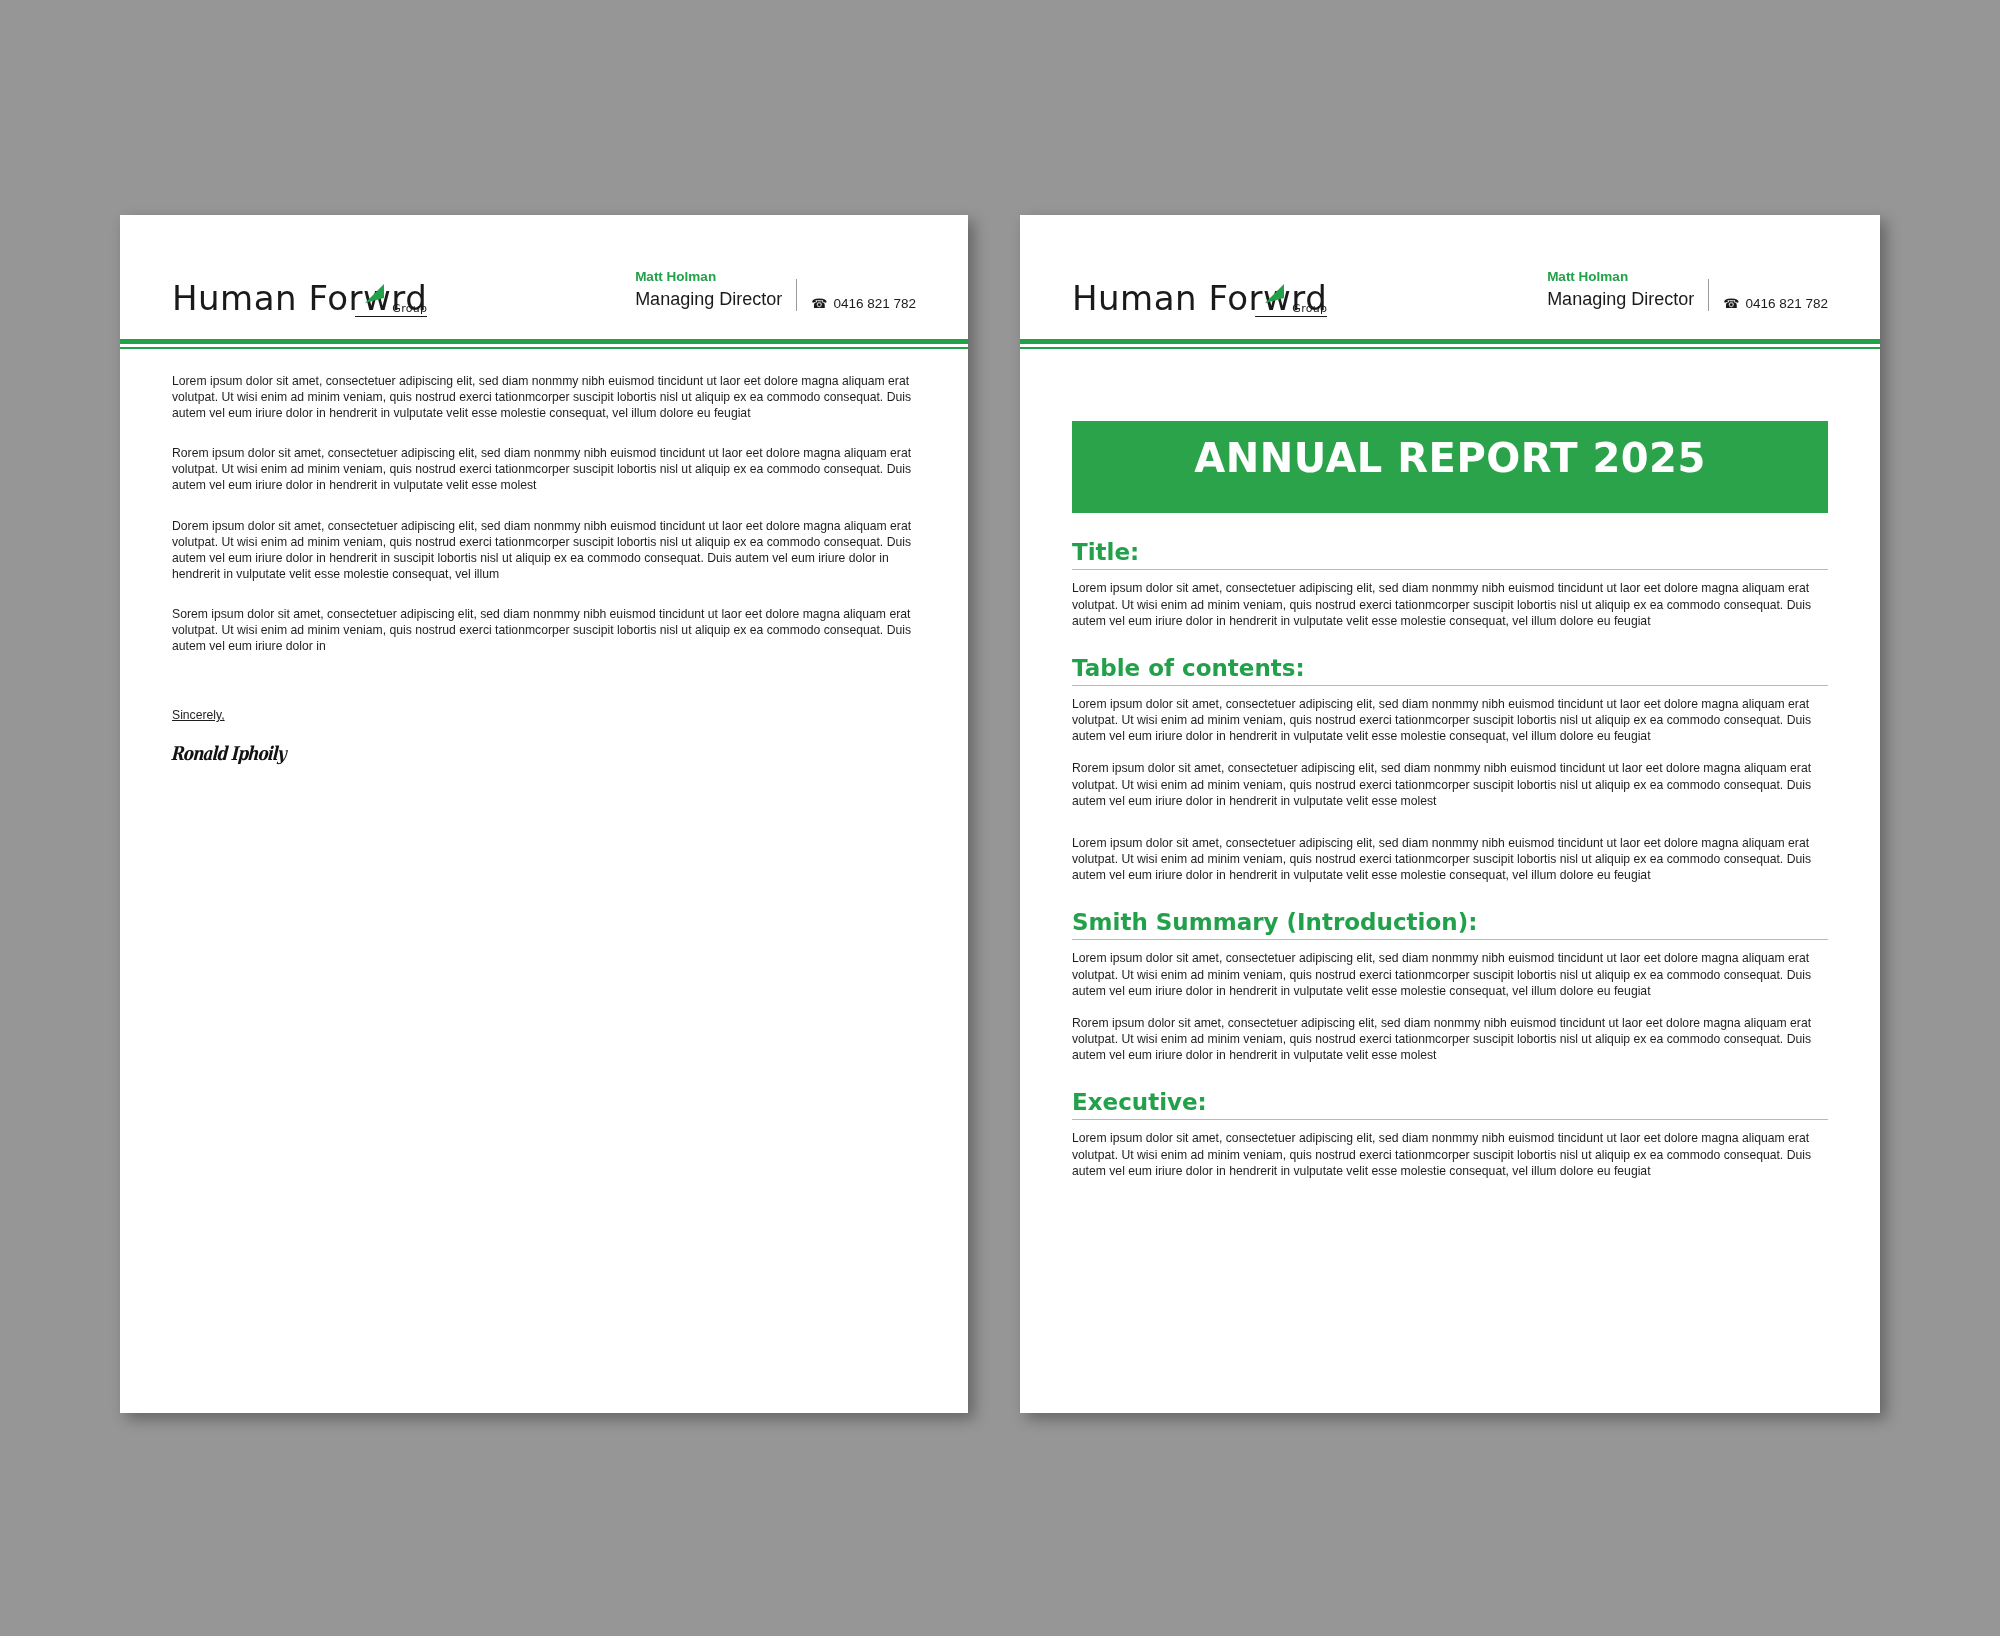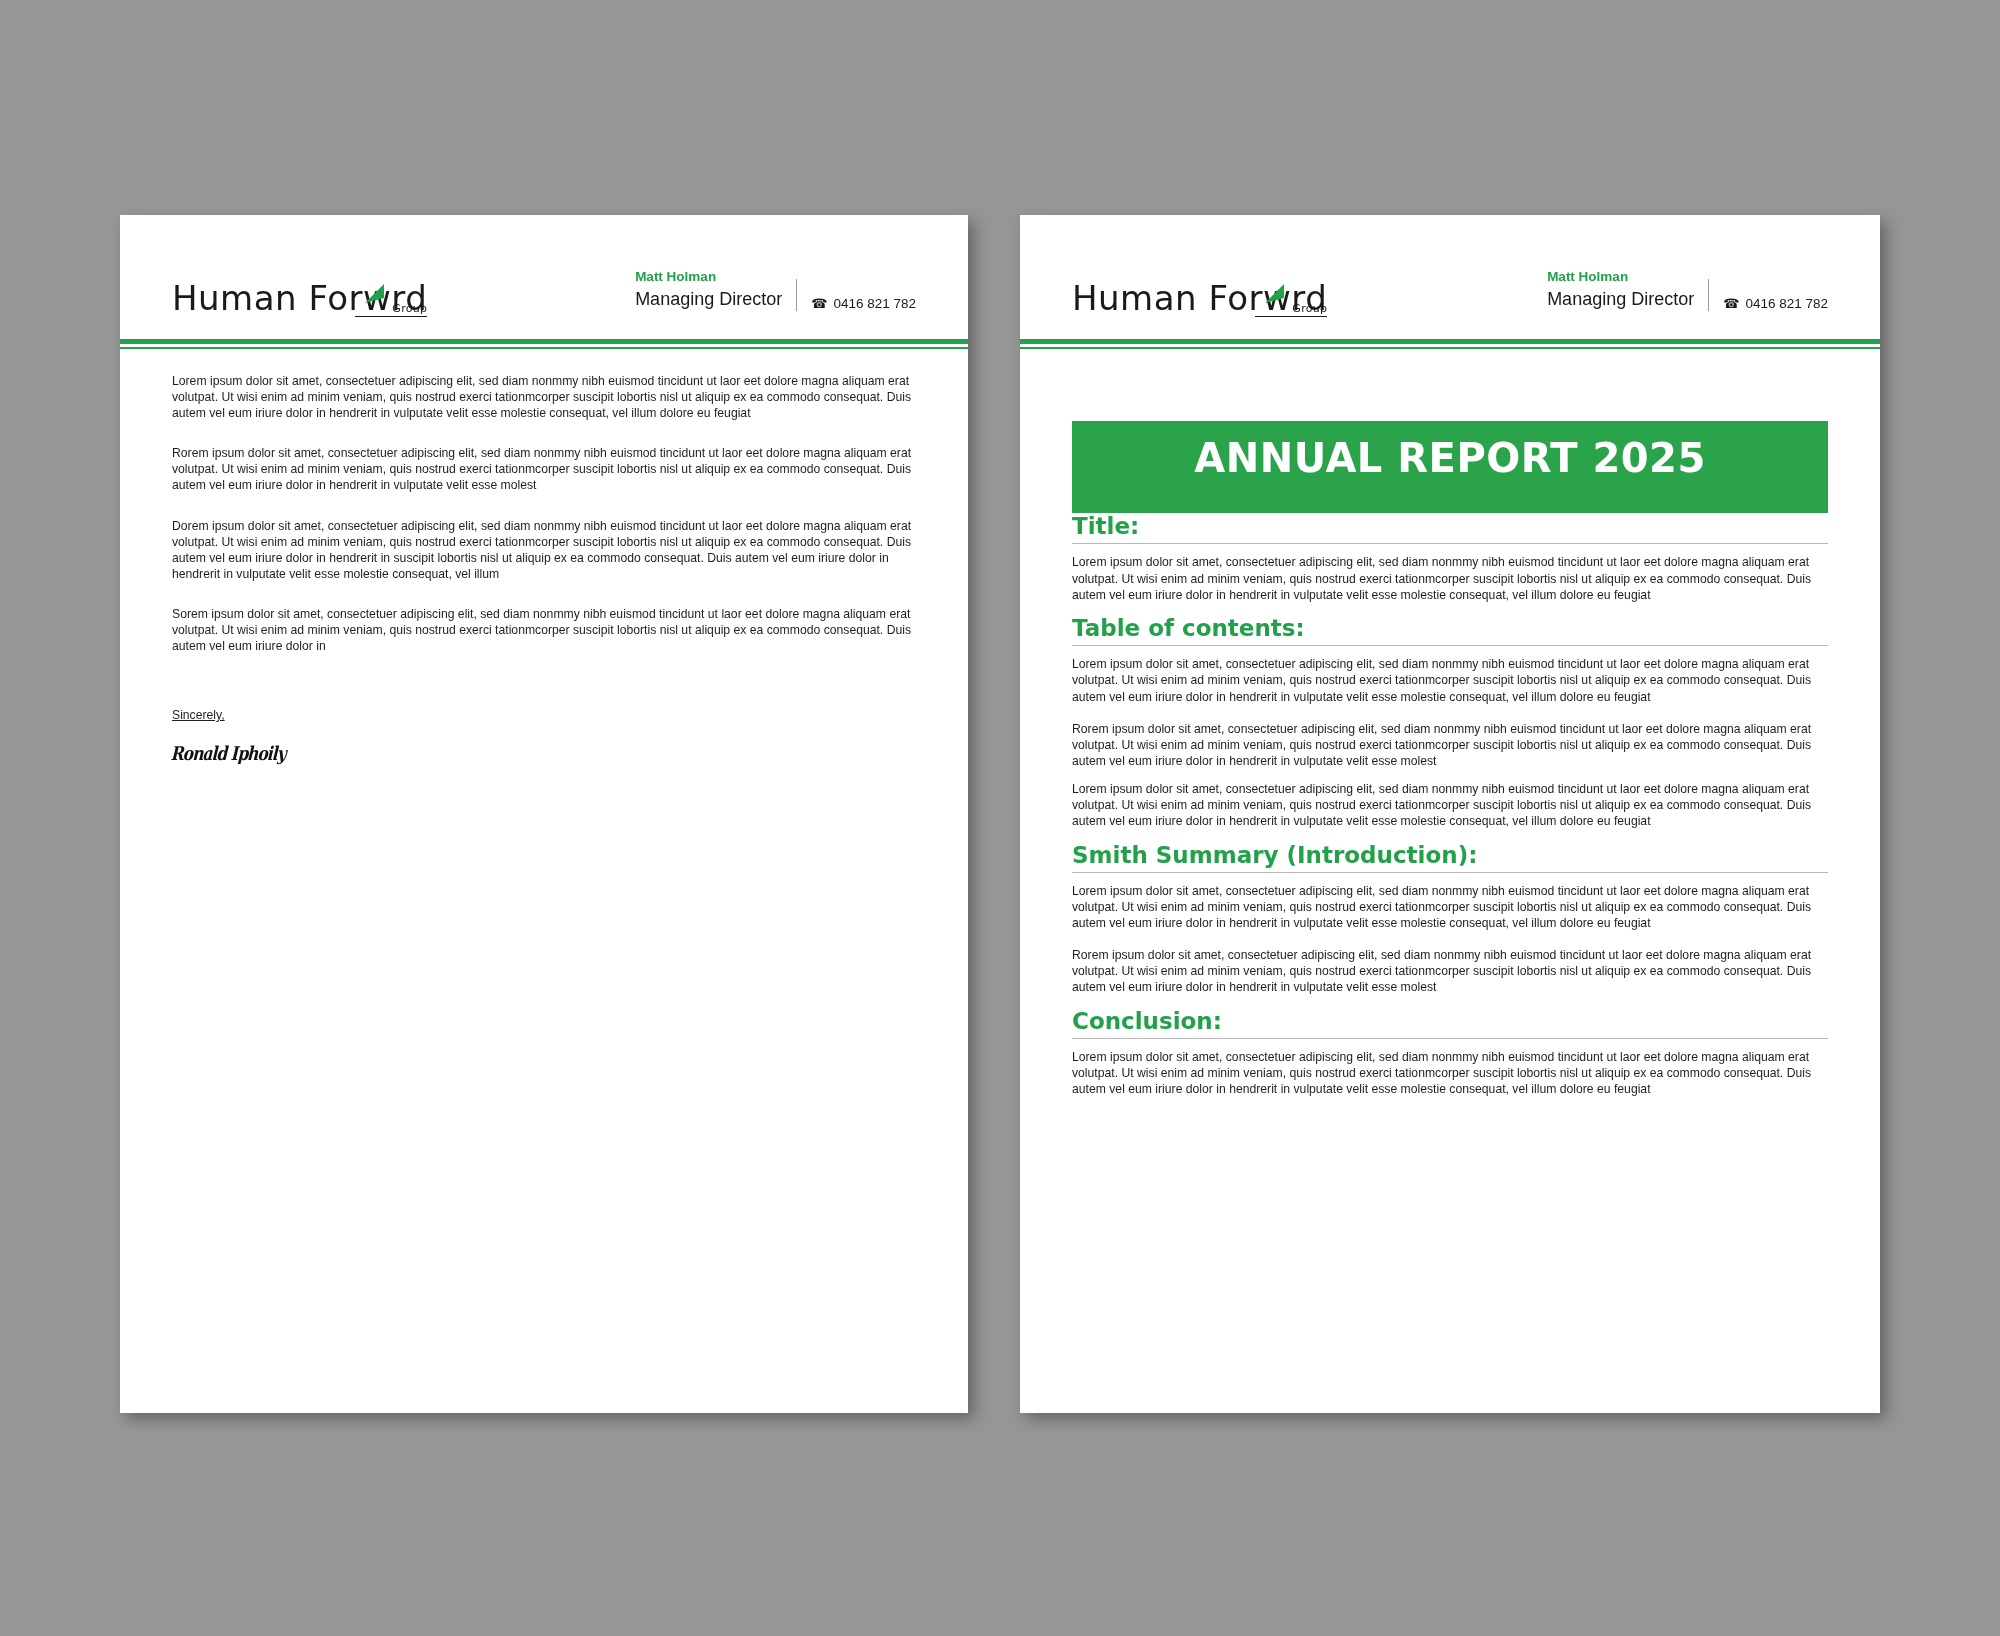--- a/index.html
+++ b/index.html
@@ -177,20 +177,21 @@
     background: #2aa34b;
     color: #ffffff;
     text-align: center;
     font-size: 40px;
     font-weight: bold;
     letter-spacing: 0.5px;
     padding: 14px 0 32px;
     font-family: "DejaVu Sans", sans-serif;
   }
   .section {
+    margin-top: 26px;
   }
   .section-title {
     color: #22a04a;
     font-size: 23px;
     font-weight: bold;
     font-family: "DejaVu Sans", sans-serif;
     padding-bottom: 4px;
     border-bottom: 1px solid #b9b9b9;
     line-height: 1.15;
   }
@@ -301,19 +302,19 @@
         <p class="section-p">Lorem ipsum dolor sit amet, consectetuer adipiscing elit, sed diam nonmmy nibh euismod tincidunt ut laor eet dolore magna aliquam erat volutpat. Ut wisi enim ad minim veniam, quis nostrud exerci tationmcorper suscipit lobortis nisl ut aliquip ex ea commodo consequat. Duis autem vel eum iriure dolor in hendrerit in vulputate velit esse molestie consequat, vel illum dolore eu feugiat</p>
       </div>
 
       <div class="section">
         <div class="section-title">Smith Summary (Introduction):</div>
         <p class="section-p">Lorem ipsum dolor sit amet, consectetuer adipiscing elit, sed diam nonmmy nibh euismod tincidunt ut laor eet dolore magna aliquam erat volutpat. Ut wisi enim ad minim veniam, quis nostrud exerci tationmcorper suscipit lobortis nisl ut aliquip ex ea commodo consequat. Duis autem vel eum iriure dolor in hendrerit in vulputate velit esse molestie consequat, vel illum dolore eu feugiat</p>
         <p class="section-p">Rorem ipsum dolor sit amet, consectetuer adipiscing elit, sed diam nonmmy nibh euismod tincidunt ut laor eet dolore magna aliquam erat volutpat. Ut wisi enim ad minim veniam, quis nostrud exerci tationmcorper suscipit lobortis nisl ut aliquip ex ea commodo consequat. Duis autem vel eum iriure dolor in hendrerit in vulputate velit esse molest</p>
       </div>
 
       <div class="section">
-        <div class="section-title">Conclusion:</div>
+        <div class="section-title">Executive:</div>
         <p class="section-p">Lorem ipsum dolor sit amet, consectetuer adipiscing elit, sed diam nonmmy nibh euismod tincidunt ut laor eet dolore magna aliquam erat volutpat. Ut wisi enim ad minim veniam, quis nostrud exerci tationmcorper suscipit lobortis nisl ut aliquip ex ea commodo consequat. Duis autem vel eum iriure dolor in hendrerit in vulputate velit esse molestie consequat, vel illum dolore eu feugiat</p>
       </div>
     </div>
   </div>
 
 </div>
 
 </body></html>

